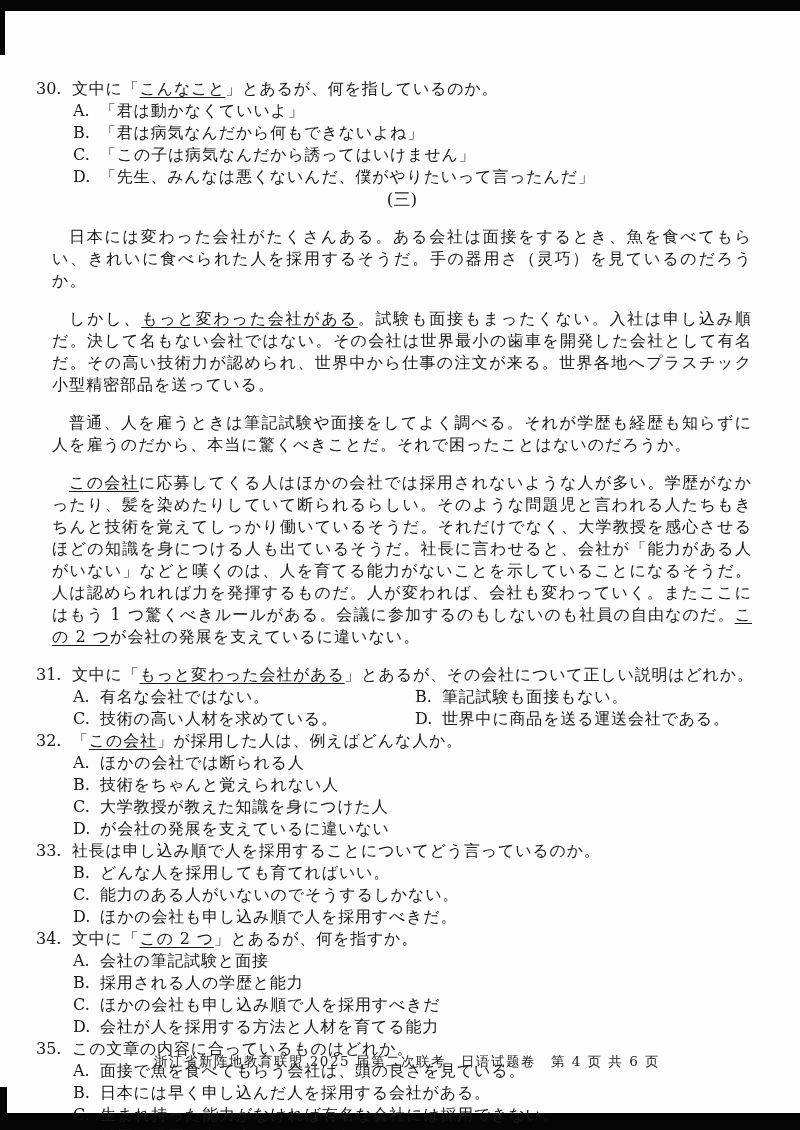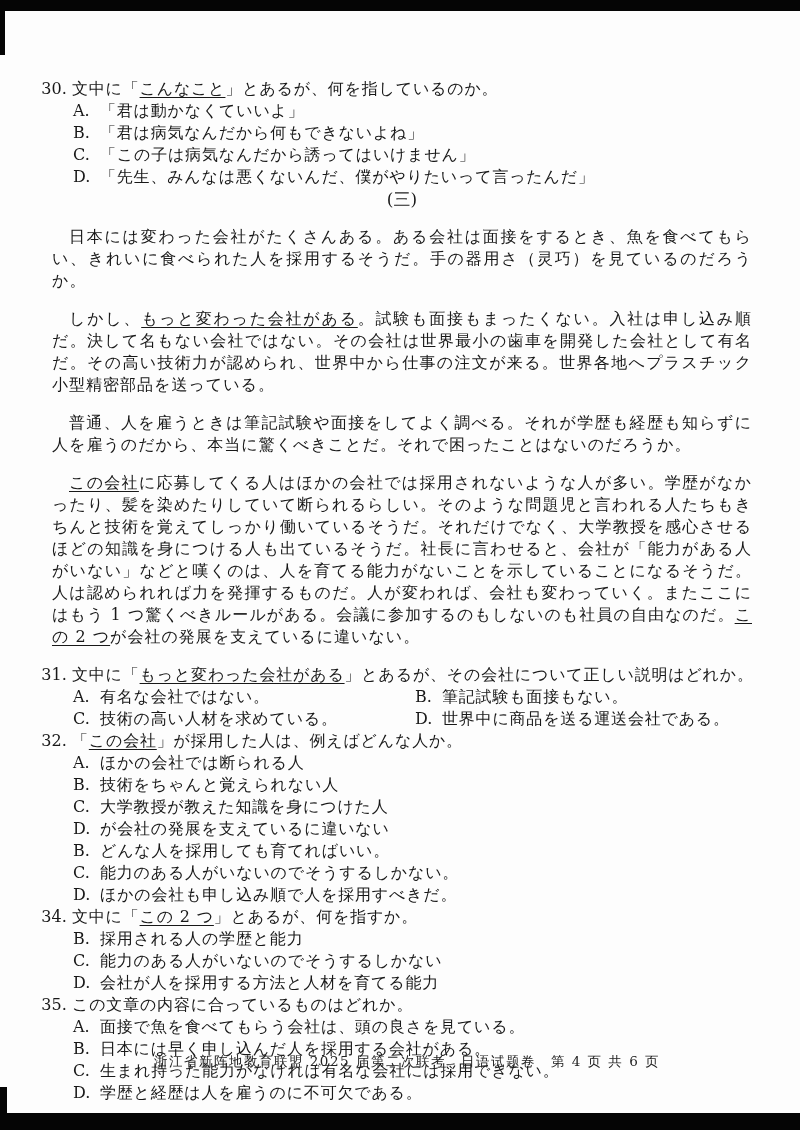--- a/index.html
+++ b/index.html
@@ -22,21 +22,21 @@
     font-size: 16px; line-height: 22px; letter-spacing: 1px;
   }
   .para {
     text-align: justify; text-indent: 17px;
     margin: 16px;
   }
   .section-head {
     text-align: center; letter-spacing: 0; font-size: 17px;
   }
   .q-prompt { white-space: nowrap; letter-spacing: 0.8px; }
-  .qnum { display: inline-block; width: 36px; letter-spacing: 0; text-align: center; }
+  .qnum { display: inline-block; width: 36px; letter-spacing: 0; }
   .opt { padding-left: 37px; letter-spacing: 0.8px; white-space: nowrap; }
   .opt-label { display: inline-block; width: 27px; letter-spacing: 0; }
   .opt-grid { display: grid; grid-template-columns: 342px auto; padding-left: 37px; letter-spacing: 0.8px; }
   .em { font-weight: normal; text-decoration: underline; text-underline-offset: 3px; }
   .footer {
     position: absolute; left: 7px; top: 1053px; width: 800px;
     text-align: center; font-size: 13.5px; letter-spacing: 1.5px; color: #222;
   }
 </style>
 </head>
@@ -74,31 +74,33 @@
     <div class="question">
       <div class="q-prompt"><span class="qnum">32.</span><span>「</span><span class="em">この会社</span><span>」が採用した人は、例えばどんな人か。</span></div>
       <div class="opts">
         <div class="opt"><span class="opt-label">A.</span><span>ほかの会社では断られる人</span></div>
         <div class="opt"><span class="opt-label">B.</span><span>技術をちゃんと覚えられない人</span></div>
         <div class="opt"><span class="opt-label">C.</span><span>大学教授が教えた知識を身につけた人</span></div>
         <div class="opt"><span class="opt-label">D.</span><span>が会社の発展を支えているに違いない</span></div>
       </div>
     </div>
     <div class="question">
+      <div class="q-prompt"><span class="qnum">33.</span><span>社長は申し込み順で人を採用することについてどう言っているのか。</span></div>
       <div class="opts">
         <div class="opt"><span class="opt-label">B.</span><span>どんな人を採用しても育てればいい。</span></div>
         <div class="opt"><span class="opt-label">C.</span><span>能力のある人がいないのでそうするしかない。</span></div>
         <div class="opt"><span class="opt-label">D.</span><span>ほかの会社も申し込み順で人を採用すべきだ。</span></div>
       </div>
     </div>
     <div class="question">
       <div class="q-prompt"><span class="qnum">34.</span><span>文中に「</span><span class="em">この 2 つ</span><span>」とあるが、何を指すか。</span></div>
       <div class="opts">
+        <div class="opt"><span class="opt-label">A.</span><span>会社の筆記試験と面接</span></div>
         <div class="opt"><span class="opt-label">B.</span><span>採用される人の学歴と能力</span></div>
-        <div class="opt"><span class="opt-label">C.</span><span>能力のある人がいないのでそうするしかない</span></div>
+        <div class="opt"><span class="opt-label">C.</span><span>ほかの会社も申し込み順で人を採用すべきだ</span></div>
         <div class="opt"><span class="opt-label">D.</span><span>会社が人を採用する方法と人材を育てる能力</span></div>
       </div>
     </div>
     <div class="question">
       <div class="q-prompt"><span class="qnum">35.</span><span>この文章の内容に合っているものはどれか。</span></div>
       <div class="opts">
         <div class="opt"><span class="opt-label">A.</span><span>面接で魚を食べてもらう会社は、頭の良さを見ている。</span></div>
         <div class="opt"><span class="opt-label">B.</span><span>日本には早く申し込んだ人を採用する会社がある。</span></div>
         <div class="opt"><span class="opt-label">C.</span><span>生まれ持った能力がなければ有名な会社には採用できない。</span></div>
         <div class="opt"><span class="opt-label">D.</span><span>学歴と経歴は人を雇うのに不可欠である。</span></div>

